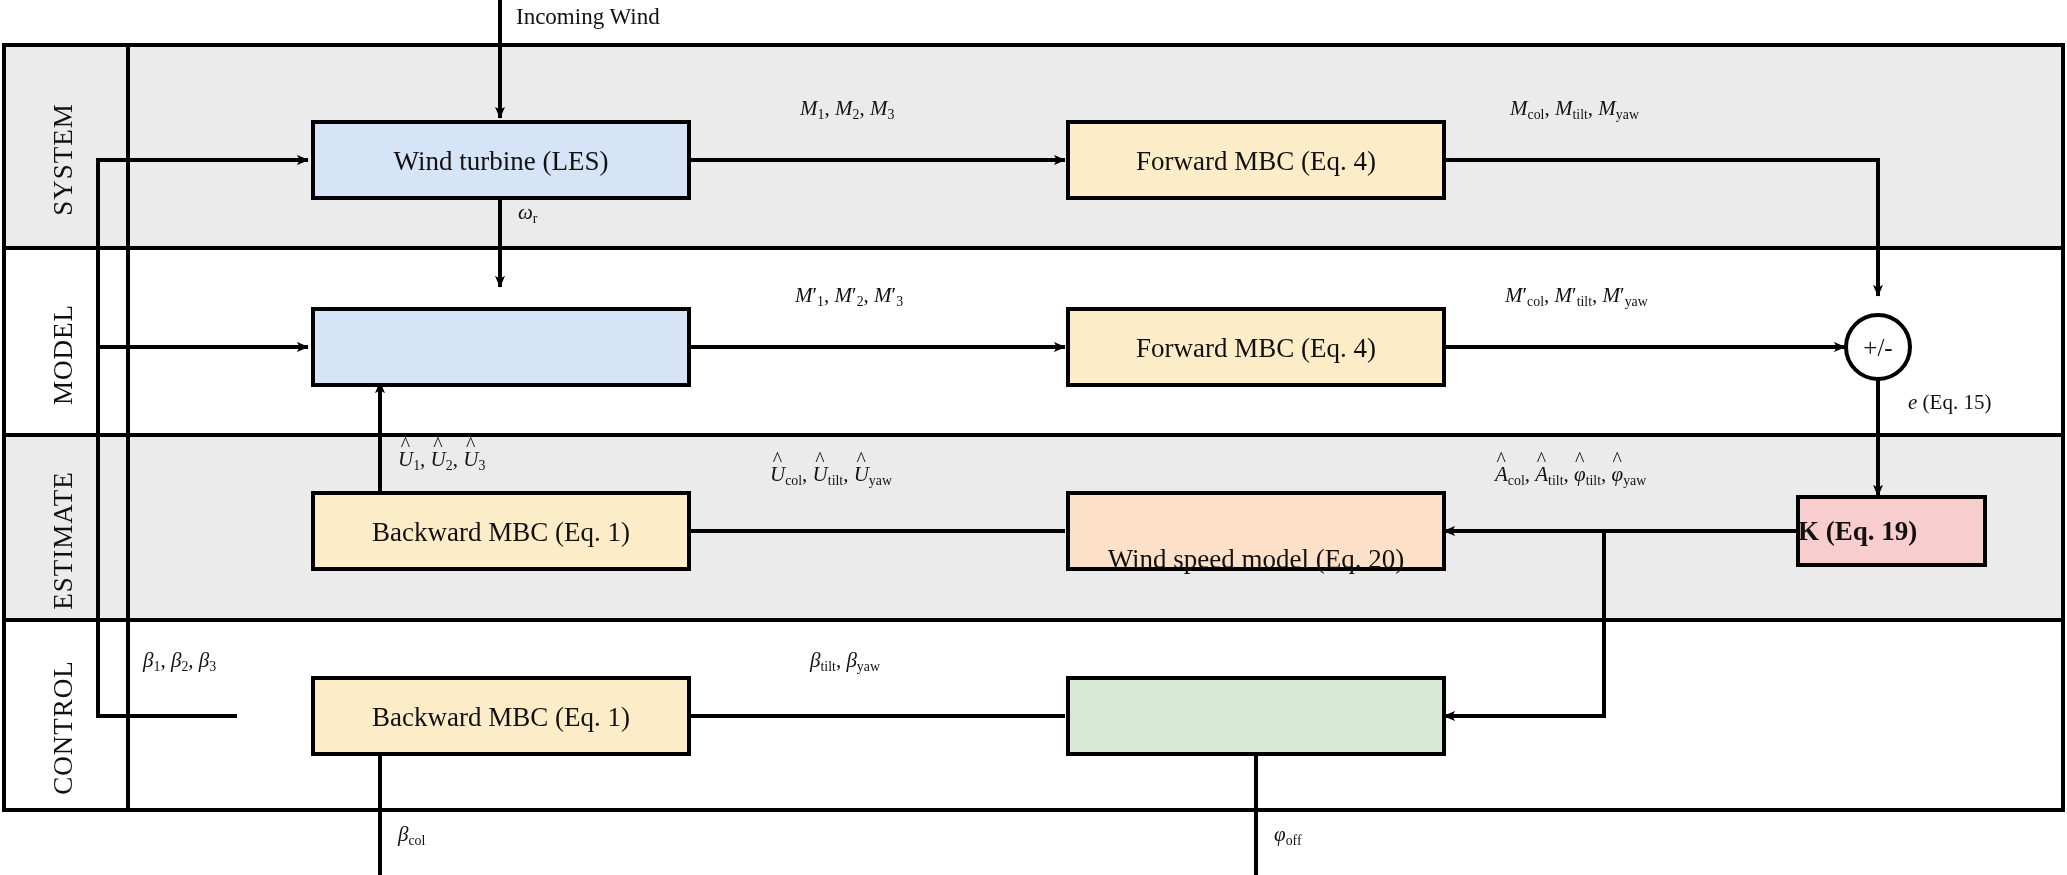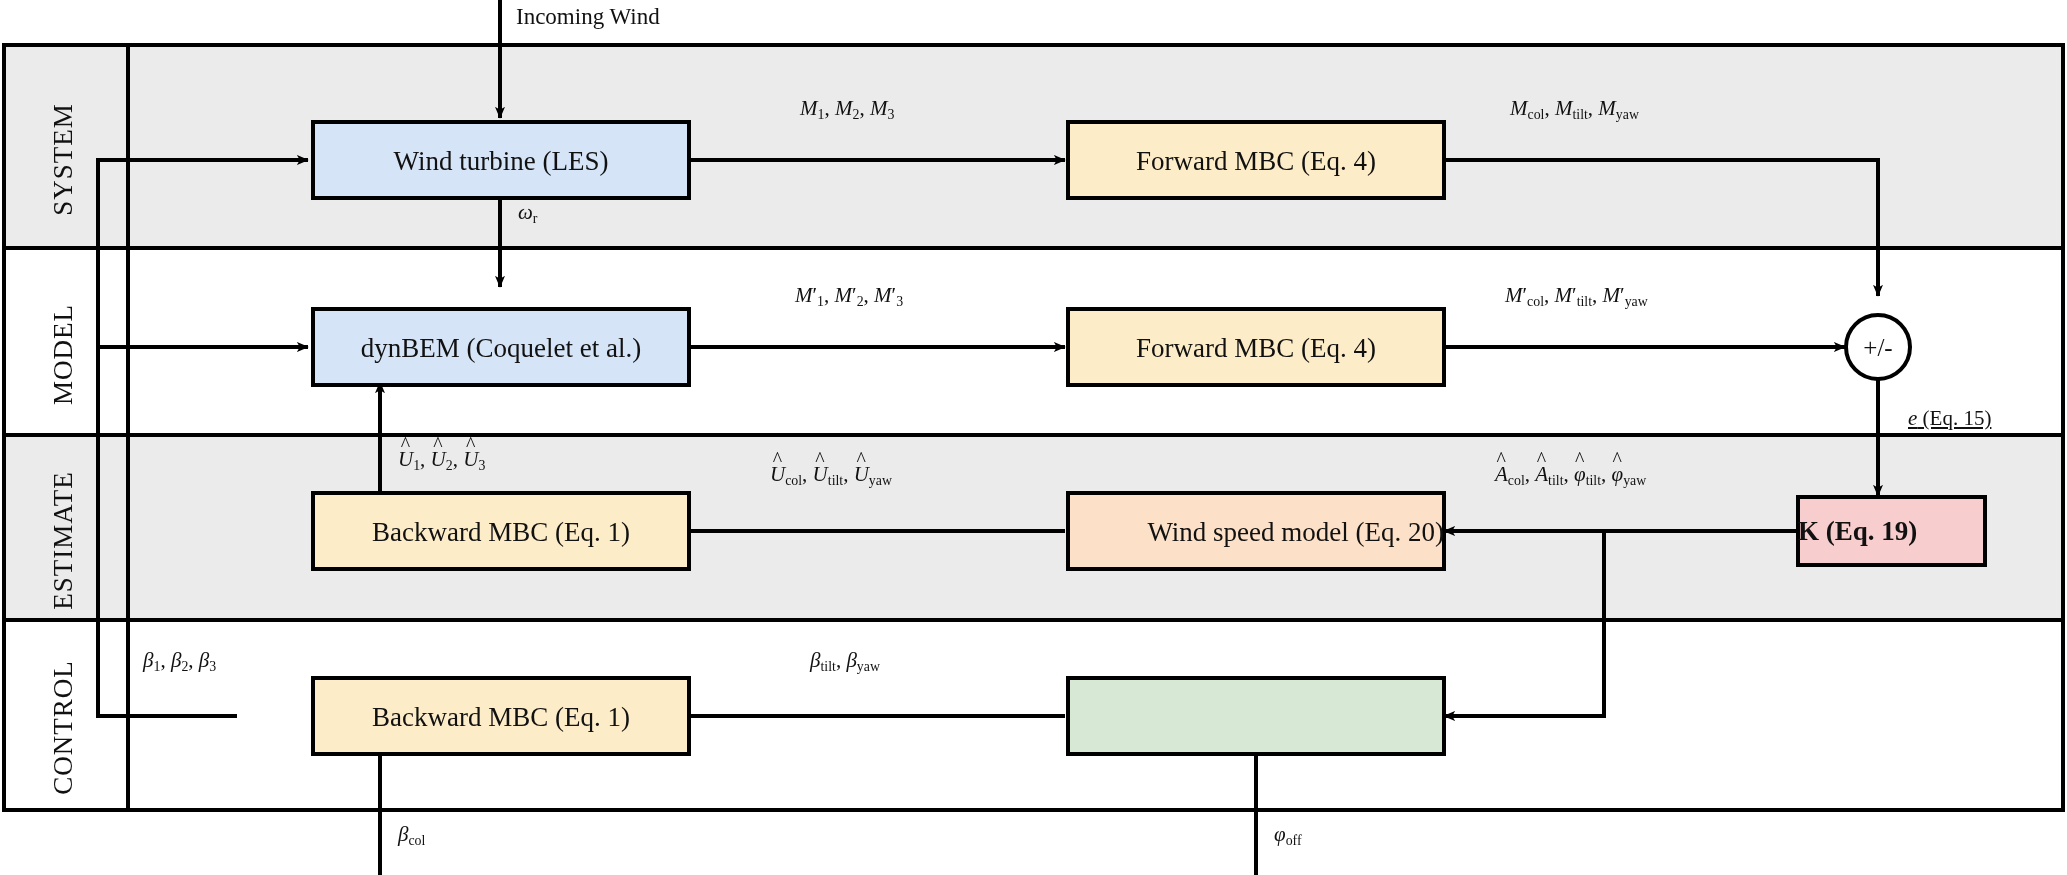--- a/index.html
+++ b/index.html
@@ -102,30 +102,27 @@
 <div class="mlabel" style="left:-7px;top:714px;width:140px;text-align:center;transform:rotate(-90deg);font-size:27px;letter-spacing:1px;">
   <span>CONTROL</span>
 </div>
 
 <div class="mlabel" style="left:313px;top:148px;width:376px;text-align:center;font-size:27px;">
   <span>Wind turbine (LES)</span>
 </div>
 <div class="mlabel" style="left:1068px;top:148px;width:376px;text-align:center;font-size:27px;">
   <span>Forward MBC (Eq. 4)</span>
 </div>
-<div class="mlabel" style="left:313px;top:335px;width:376px;text-align:center;font-size:27px;">
-  <span>dynBEM (Coquelet et al.)</span>
-</div>
 <div class="mlabel" style="left:1068px;top:335px;width:376px;text-align:center;font-size:27px;">
   <span>Forward MBC (Eq. 4)</span>
 </div>
 <div class="mlabel" style="left:313px;top:519px;width:376px;text-align:center;font-size:27px;">
   <span>Backward MBC (Eq. 1)</span>
 </div>
-<div class="mlabel" style="left:1068px;top:519px;width:376px;text-align:right;font-size:27px;">
+<div class="mlabel" style="left:1068px;top:546px;width:376px;text-align:center;font-size:27px;">
   <span>Wind speed model (Eq. 20)</span>
 </div>
 <div class="mlabel" style="left:1798px;top:518px;width:187px;text-align:left;font-size:27px;font-weight:bold;">
   <span>K (Eq. 19)</span>
 </div>
 <div class="mlabel" style="left:313px;top:704px;width:376px;text-align:center;font-size:27px;">
   <span>Backward MBC (Eq. 1)</span>
 </div>
 <div class="mlabel sum" style="left:1846px;top:335px;width:64px;text-align:center;font-size:25px;">
   <span>+/-</span>
@@ -154,21 +151,21 @@
 </div>
 
 <div class="mlabel" style="left:795px;top:285px;">
   <span class="it">M</span>′<sub>1</sub>, <span class="it">M</span>′<sub>2</sub>, <span class="it">M</span>′<sub>3</sub>
 </div>
 
 <div class="mlabel" style="left:1505px;top:285px;">
   <span class="it">M</span>′<sub>col</sub>, <span class="it">M</span>′<sub>tilt</sub>, <span class="it">M</span>′<sub>yaw</sub>
 </div>
 
-<div class="mlabel" style="left:1908px;top:408px;text-decoration:underline;">
+<div class="mlabel" style="left:1908px;top:392px;">
   <span class="it">e</span>&nbsp;(Eq. 15)
 </div>
 
 <div class="mlabel" style="left:1495px;top:464px;">
   <span class="hat"><span class="hatmark">^</span><span class="it">A</span></span><sub>col</sub>,
   <span class="hat"><span class="hatmark">^</span><span class="it">A</span></span><sub>tilt</sub>,
   <span class="hat"><span class="hatmark">^</span><span class="it">φ</span></span><sub>tilt</sub>,
   <span class="hat"><span class="hatmark">^</span><span class="it">φ</span></span><sub>yaw</sub>
 </div>
 

